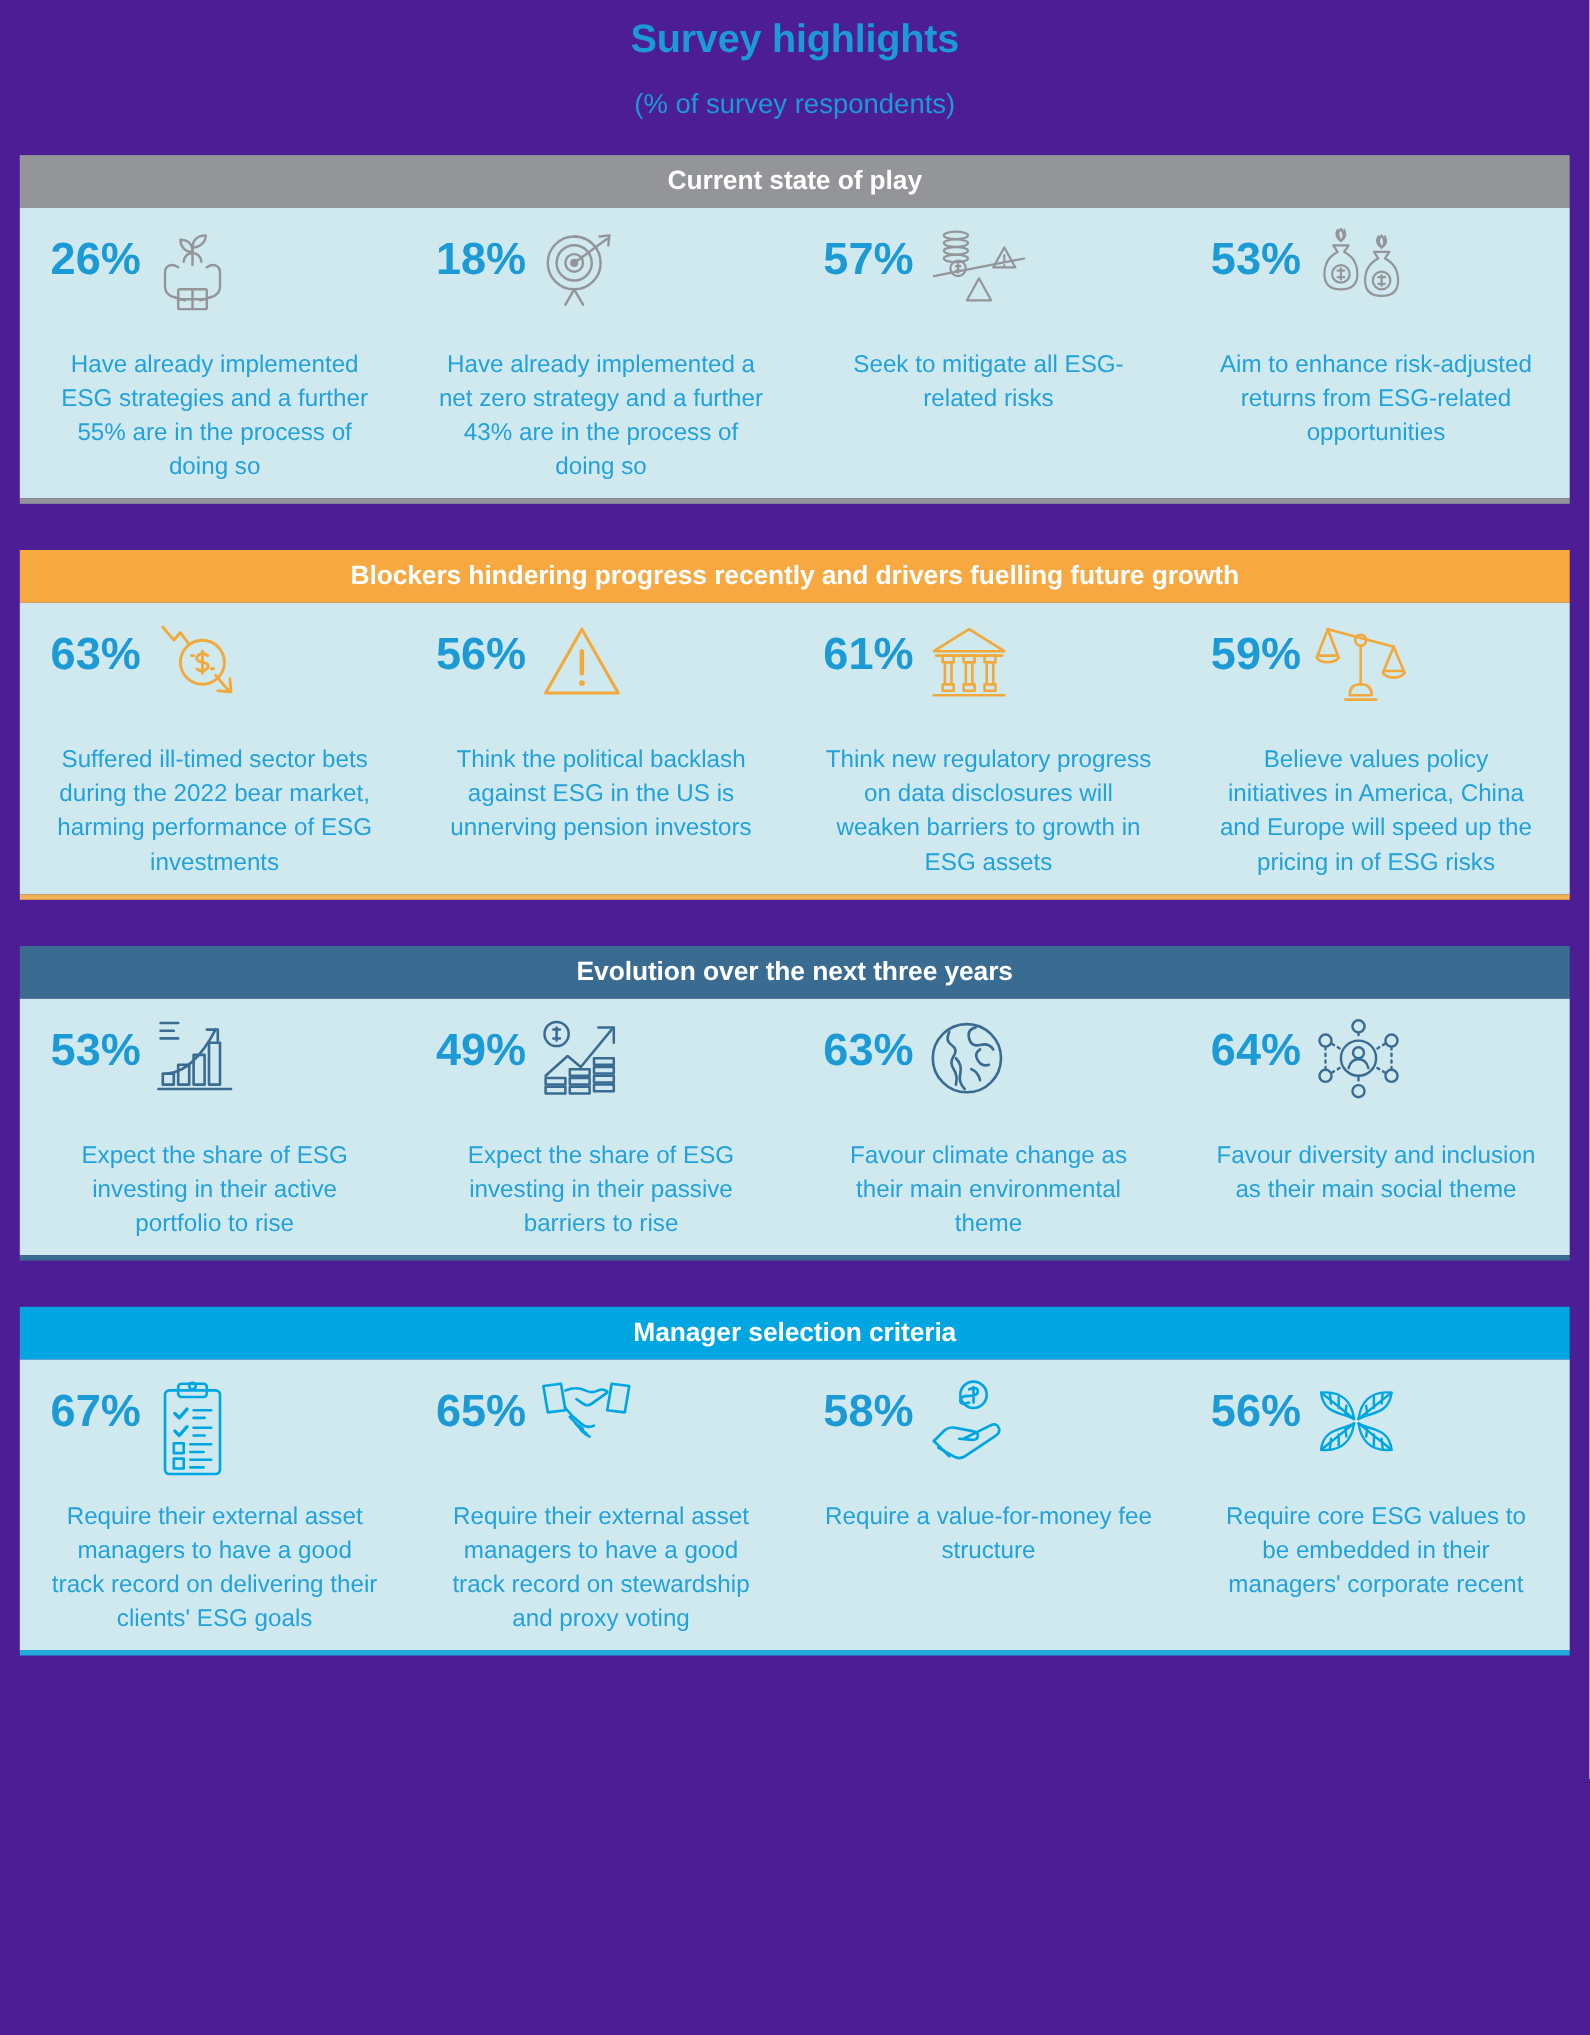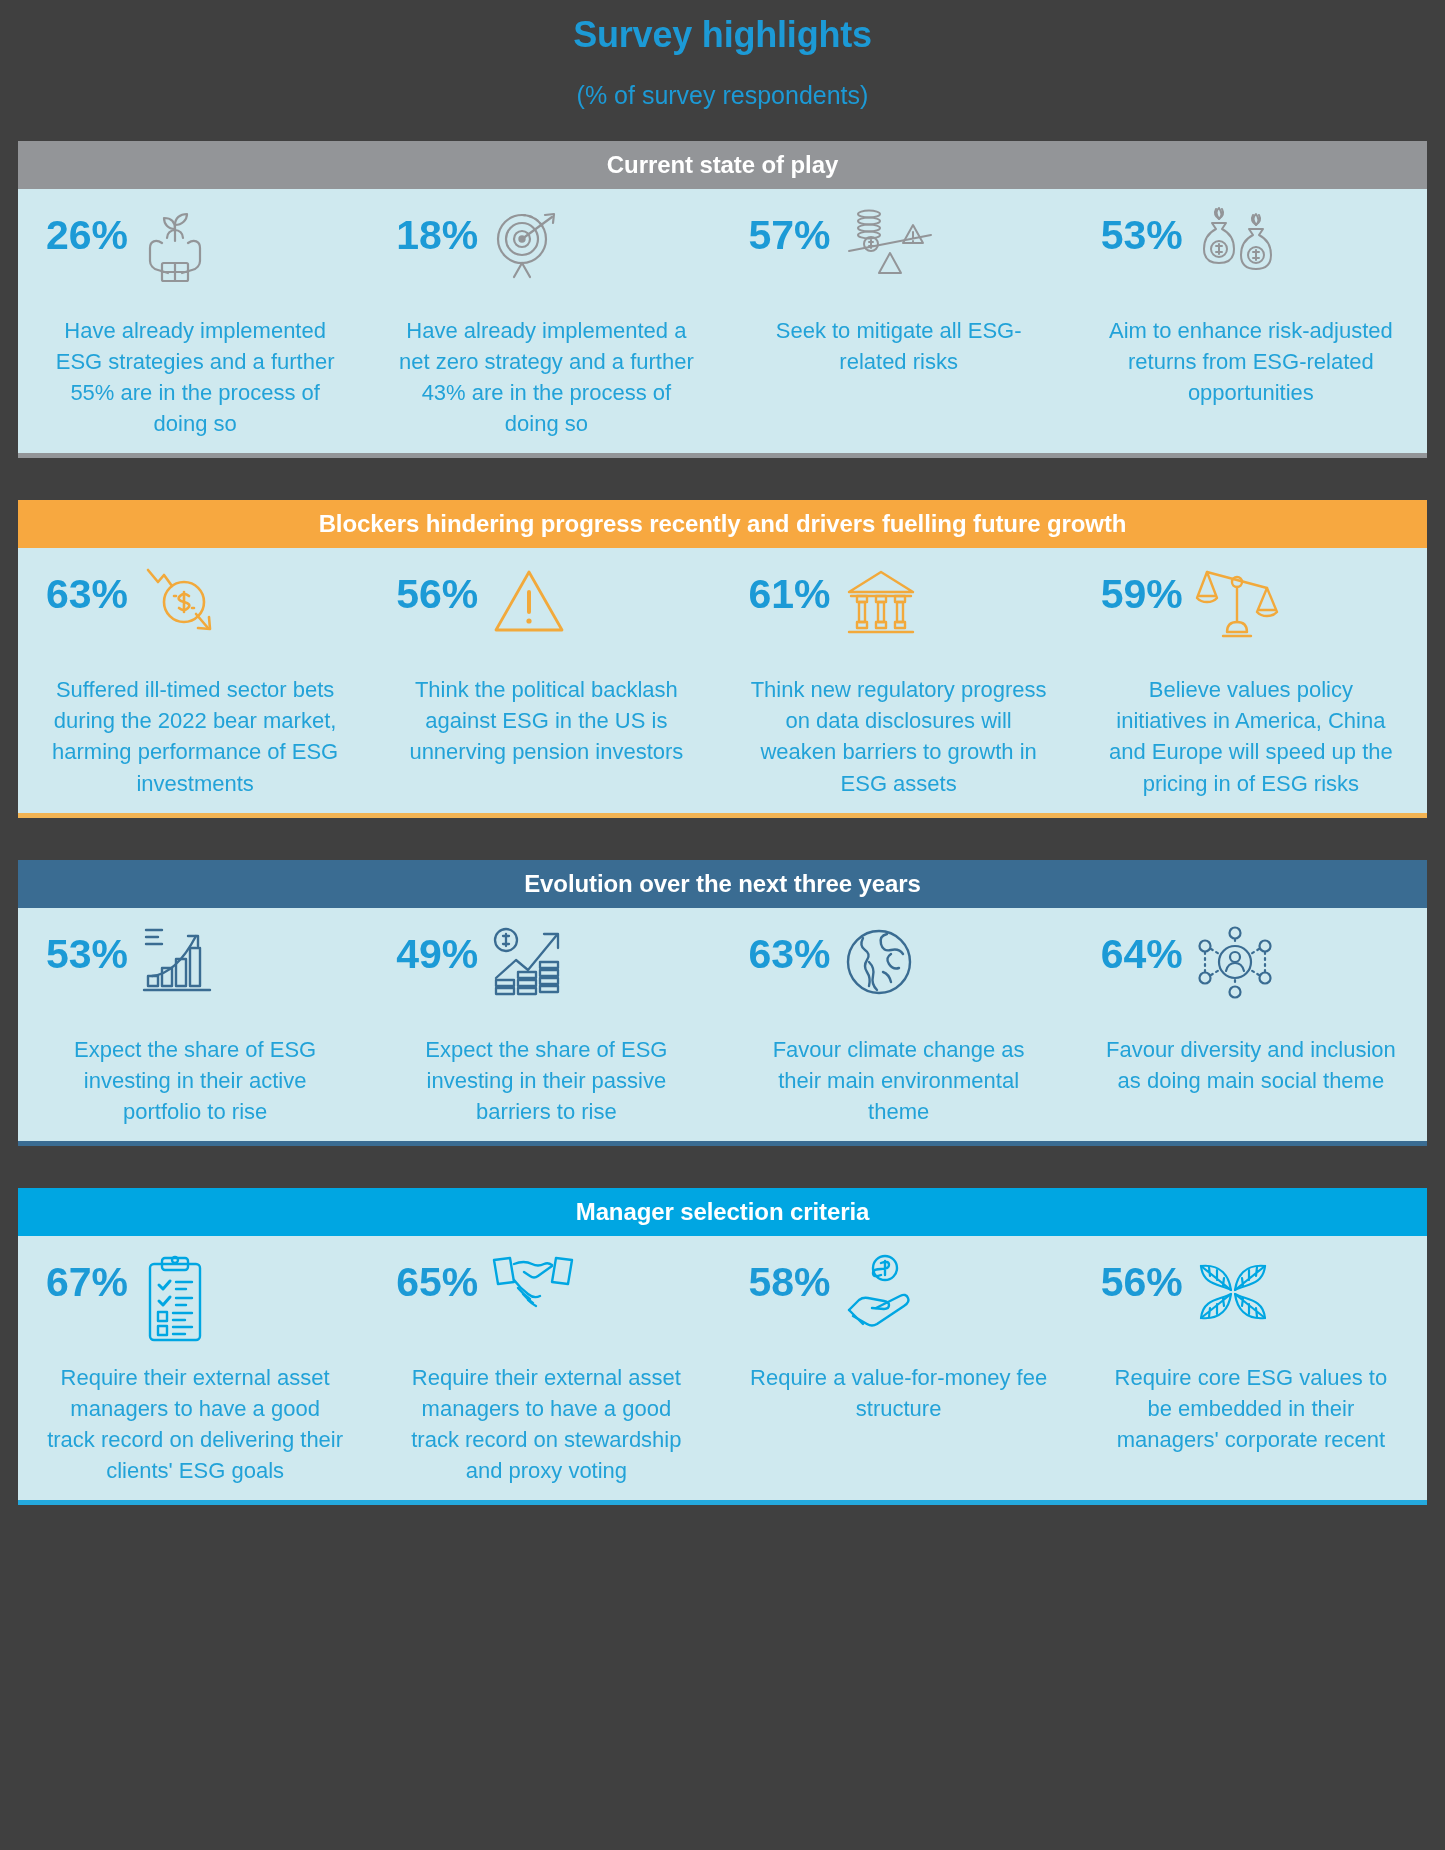--- a/index.html
+++ b/index.html
@@ -6,21 +6,21 @@
   html, body {
     width: 1445px;
     height: 1850px;
     background: #ffffff;
     font-family: "Liberation Sans", sans-serif;
   }
   .page {
     width: 1445px;
     height: 1850px;
     position: relative;
-    background: #404040;
+    background: #4c1d95;
     padding: 0;
   }
   
   .title-block { text-align: center; padding-top: 14px; }
   .main-title {
     font-size: 36px;
     font-weight: bold;
     color: #1C9AD6;
     letter-spacing: -0.2px;
     line-height: 1.15;
@@ -364,21 +364,21 @@
                 <path d="M40 54 V60" stroke-dasharray="2 4"></path>
                 <path d="M16 23 L26 29" stroke-dasharray="2 4"></path>
                 <path d="M64 23 L54 29" stroke-dasharray="2 4"></path>
                 <path d="M16 49 L26 43" stroke-dasharray="2 4"></path>
                 <path d="M64 49 L54 43" stroke-dasharray="2 4"></path>
                 <path d="M10 26 V46" stroke-dasharray="2 4"></path>
                 <path d="M70 26 V46" stroke-dasharray="2 4"></path>
               </svg>
             </div>
           </div>
-          <div class="card-text">Favour diversity and inclusion as doing main social theme</div>
+          <div class="card-text">Favour diversity and inclusion as their main social theme</div>
         </div>
 
       </div>
       <div class="section-rule"></div>
     </div>
 
     <div class="section s4">
       <div class="section-header">Manager selection criteria</div>
       <div class="section-body">
 

